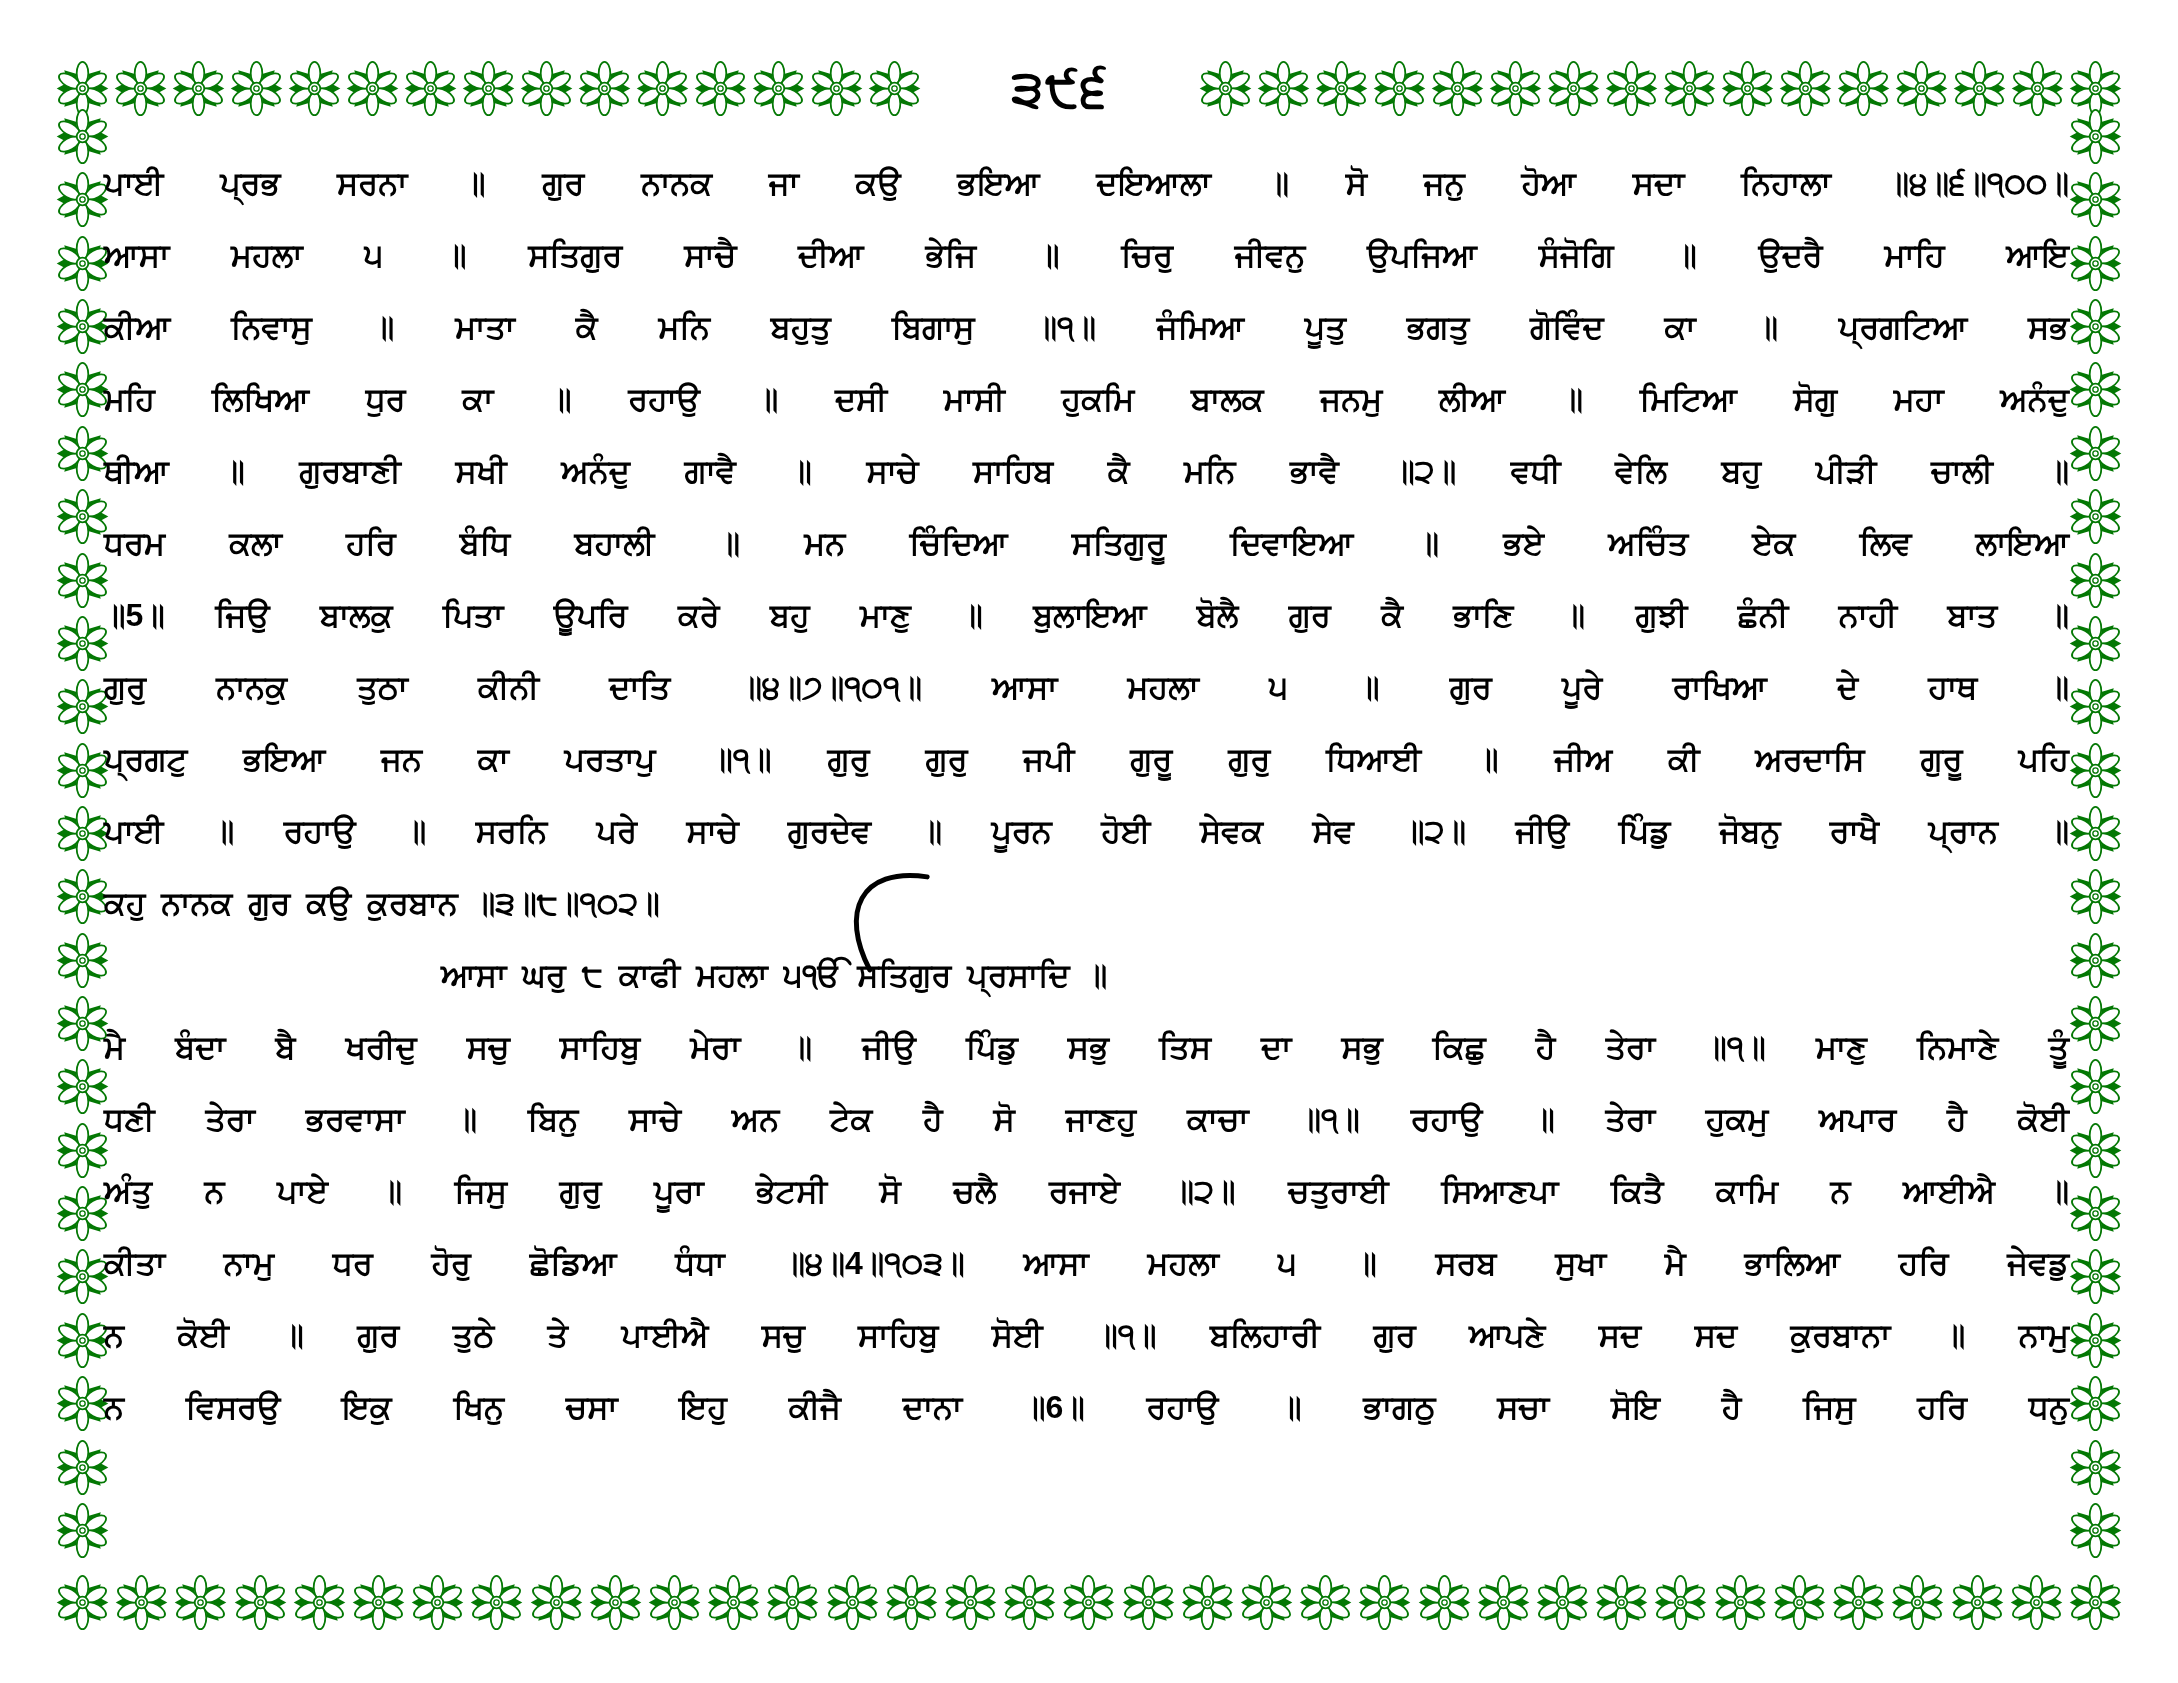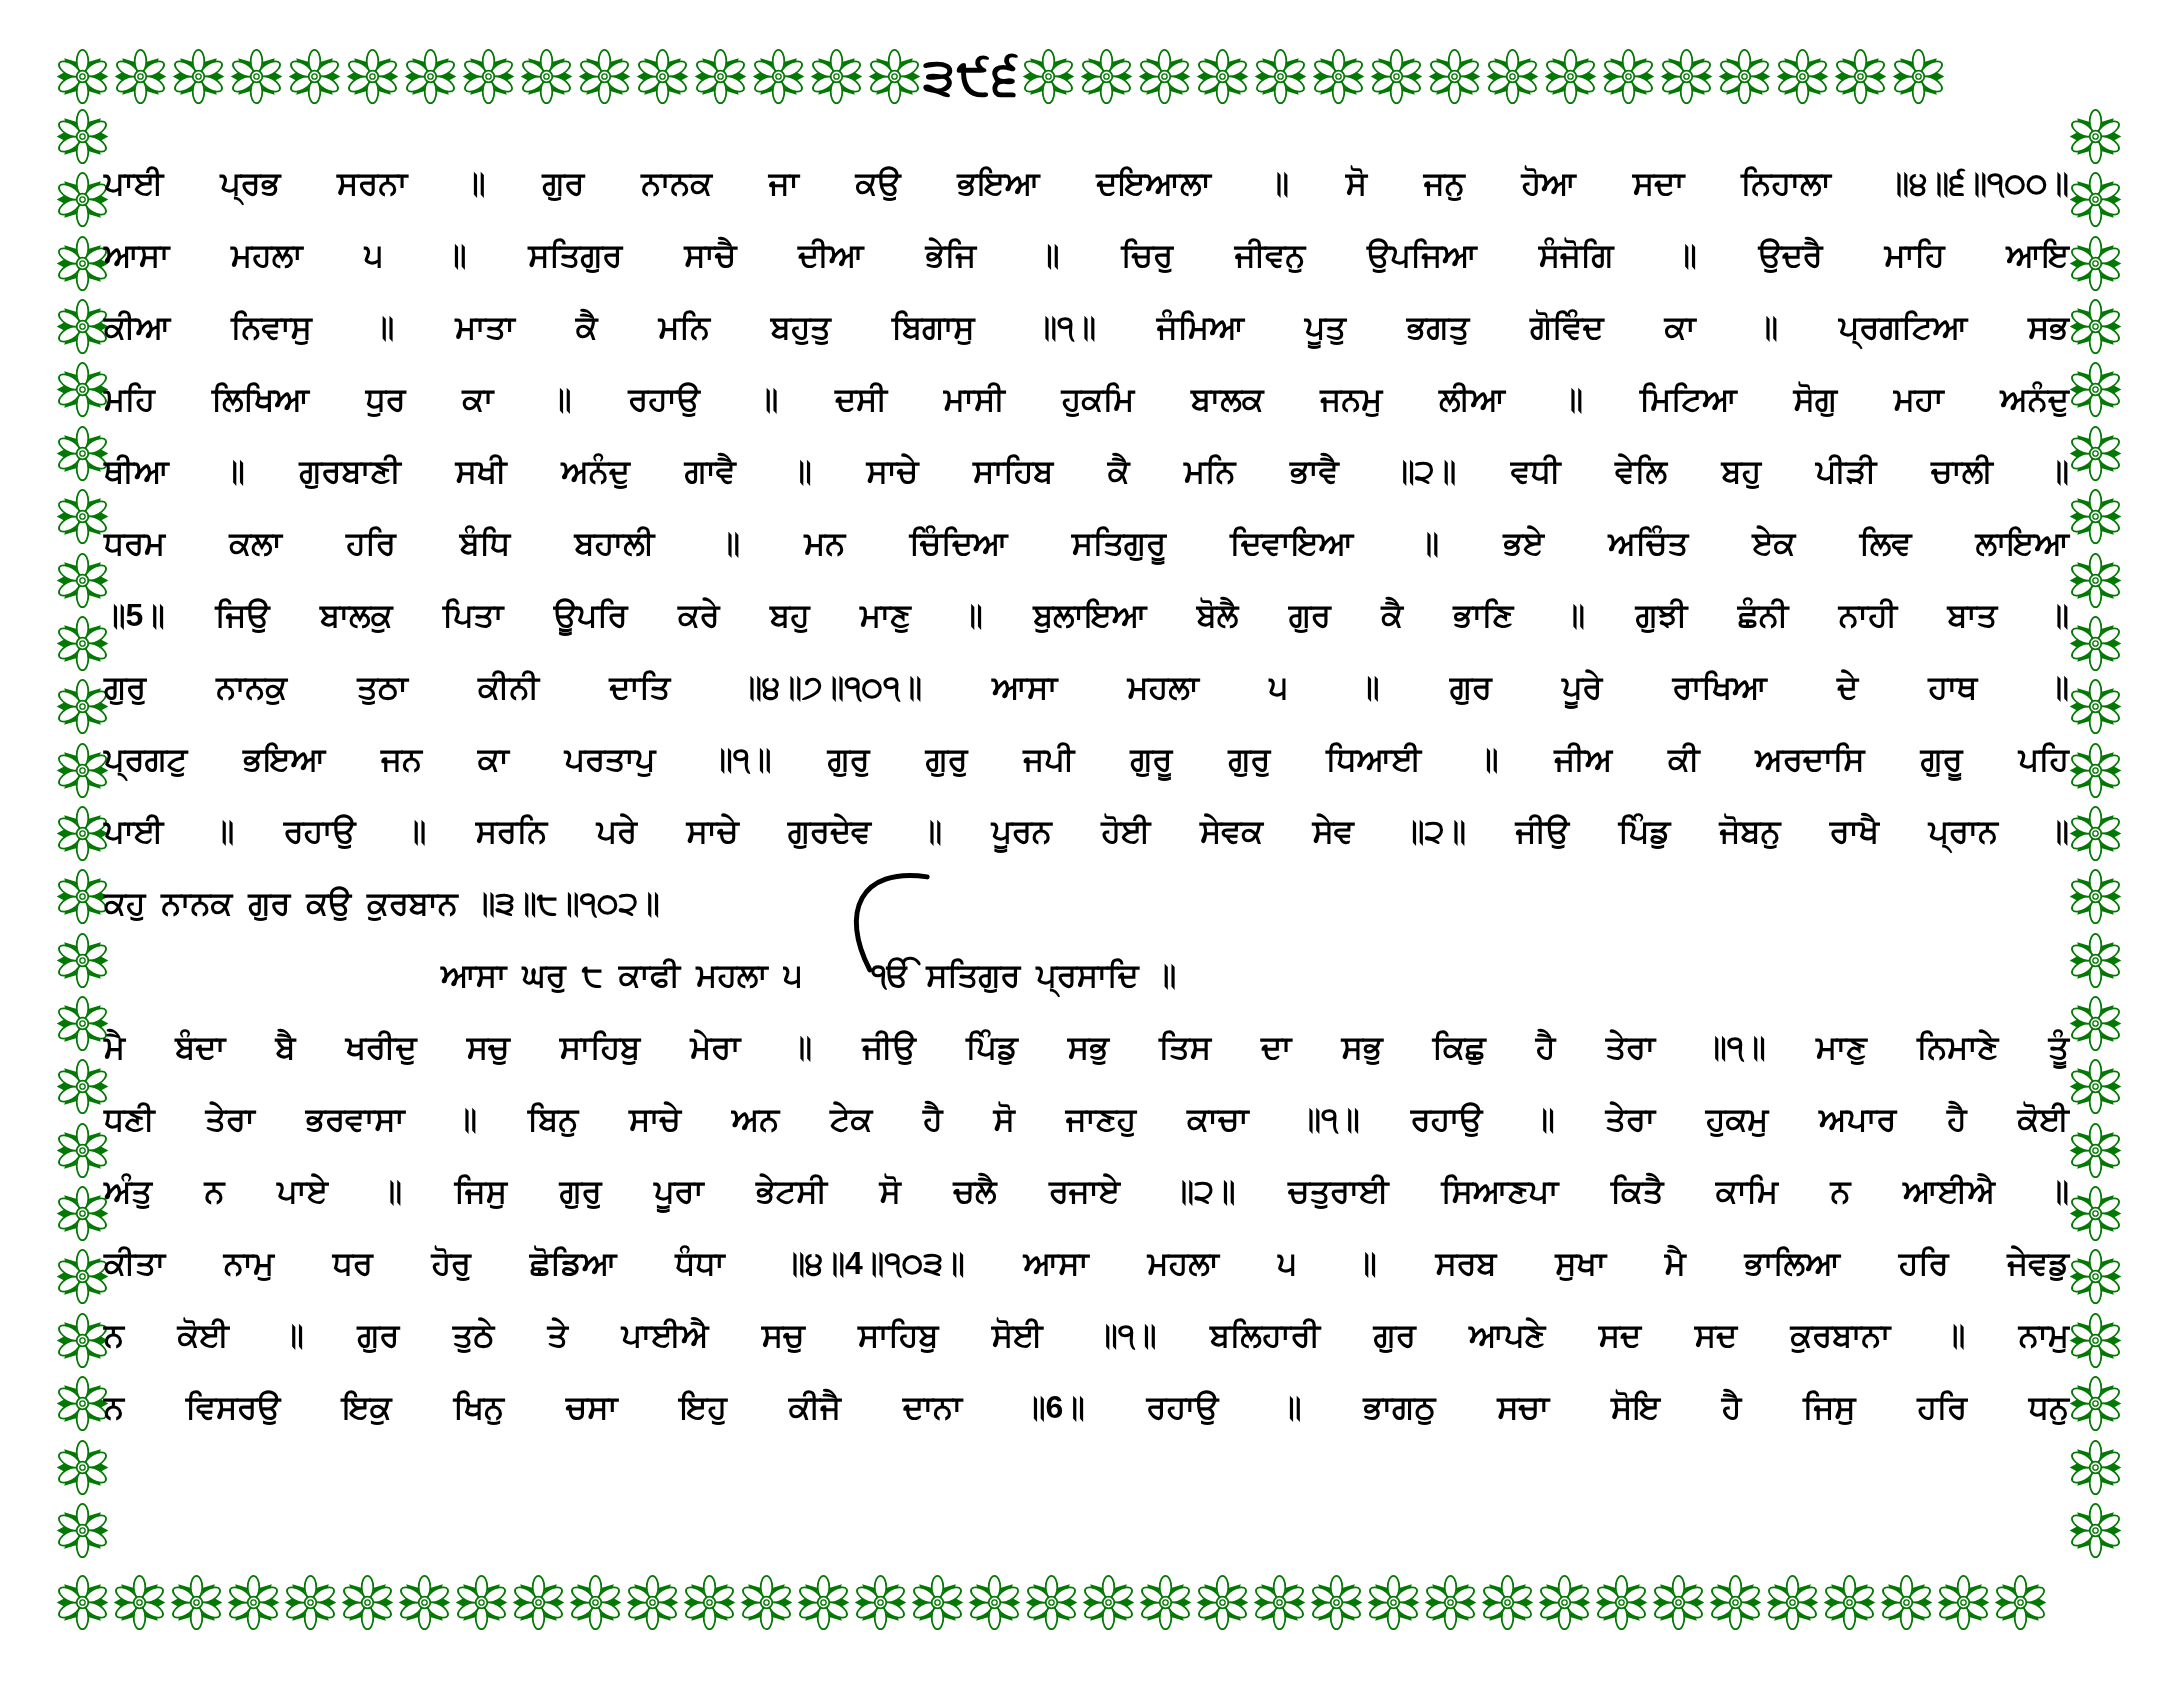--- a/index.html
+++ b/index.html
@@ -2,21 +2,21 @@
 <html lang="pa"><head>
 <meta charset="utf-8">
 <style>
   html,body{margin:0;padding:0;}
   body{
     width:2178px;height:1683px;position:relative;background:#ffffff;overflow:hidden;
     font-family:"Liberation Sans","DejaVu Sans",sans-serif;color:#000;
   }
   
   .flower{display:block;}
-  .border-row{position:absolute;left:54px;right:54px;display:flex;align-items:center;}
+  .border-row{position:absolute;left:54px;right:54px;display:flex;justify-content:space-between;align-items:center;margin-top:12px;}
   .border-top{top:46px;height:61px;}
   .border-bottom{bottom:50px;height:61px;}
   .fl-group{display:flex;gap:1px;}
   .border-col{position:absolute;top:107px;height:1453px;width:57px;display:flex;flex-direction:column;justify-content:space-between;}
   .border-left{left:54px;}
   .border-right{right:54px;}
   .page-number{
     font-size:51px;font-weight:bold;line-height:59px;letter-spacing:2px;
     align-self:center;white-space:nowrap;
   }
@@ -26,21 +26,21 @@
     font-size:32px;font-weight:bold;word-spacing:7px;
   }
   .line{
     height:72px;line-height:72px;
     text-align:justify;text-align-last:justify;
   }
   .line.left{text-align:left;text-align-last:left;}
   .line.heading{
     text-align:left;text-align-last:left;padding-left:337px;
   }
-  .line.heading .h2{margin-left:69px;}
+  .line.heading .h2{}
   .flourish{position:absolute;left:846px;top:853px;pointer-events:none;}
 </style>
 </head>
 <body>
 
 <svg width="0" height="0" style="position:absolute" aria-hidden="true">
   <defs>
     <g id="flower-def" stroke-linejoin="round">
       <g fill="currentColor" stroke="none">
         <path d="M32 3 L39 16 L32 22 L25 16 Z"></path>

